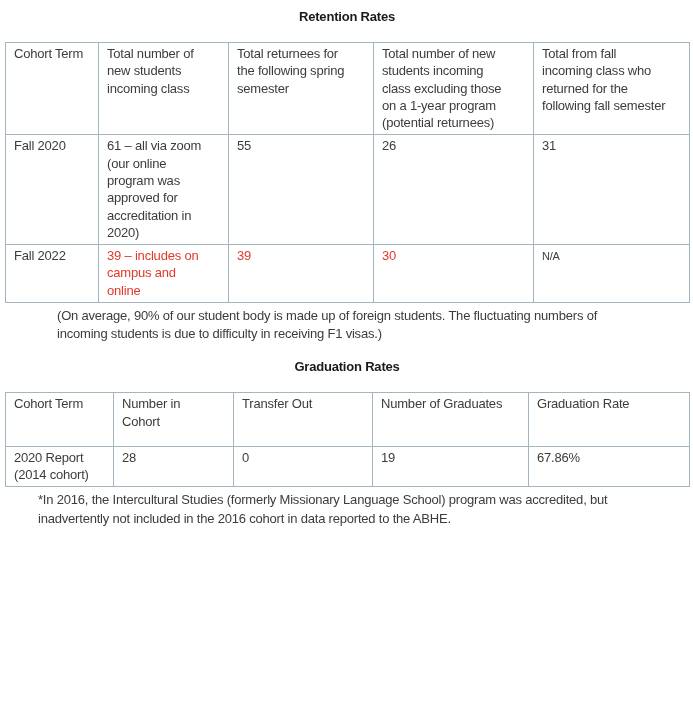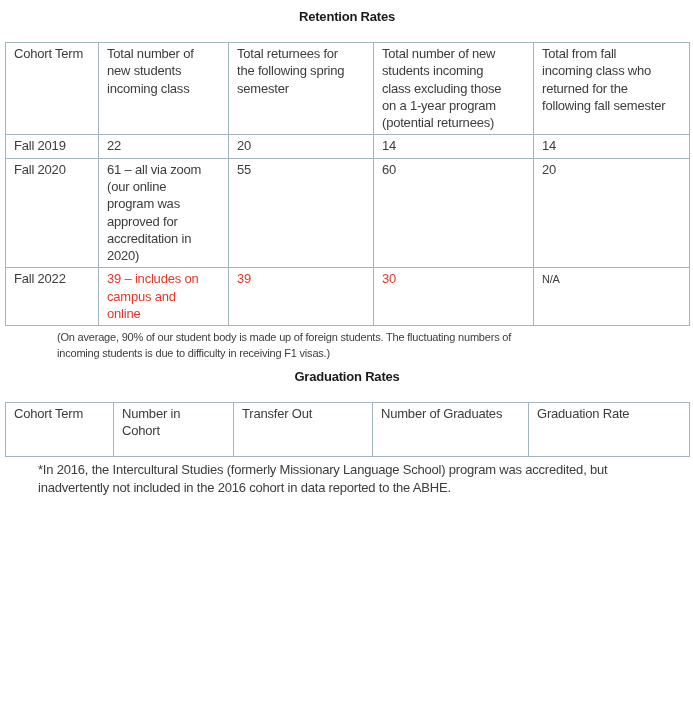--- a/index.html
+++ b/index.html
@@ -50,22 +50,22 @@
   
   #graduation-table col.c1{width:108px;}
   #graduation-table col.c2{width:120px;}
   #graduation-table col.c3{width:139px;}
   #graduation-table col.c4{width:156px;}
   #graduation-table col.c5{width:161px;}
   #graduation-table thead td{padding-bottom:16px;}
   td.red{color:var(--red);margin-left:16px;}
   td.small{font-size:11px;padding-top:4px;}
   .note{
-    margin:4px 0 8px 52px;
-    font-size:11px;
+    margin:4px 0 16px 52px;
+    font-size:13px;
     line-height:1.4;
     white-space:pre-line;
   }
   .footnote{
     margin:4px 0 0 33px;
     font-size:13px;
     line-height:1.4;
     white-space:pre-line;
   }
 </style>
@@ -99,37 +99,30 @@
 on a 1-year program
 (potential returnees)</td>
           <td>Total from fall
 incoming class who
 returned for the
 following fall semester</td>
         </tr>
       </thead>
     <tbody>
         <tr>
-          <td>Fall 2019</td>
-          <td>22</td>
-          <td>20</td>
-          <td>14</td>
-          <td>14</td>
-        </tr>
-        <tr>
           <td>Fall 2020</td>
           <td>61 – all via zoom
 (our online
 program was
 approved for
 accreditation in
 2020)</td>
           <td>55</td>
-          <td>60</td>
-          <td>20</td>
+          <td>26</td>
+          <td>31</td>
         </tr>
         <tr>
           <td>Fall 2022</td>
           <td class="red">39 – includes on
 campus and
 online</td>
           <td class="red">39</td>
           <td class="red">30</td>
           <td class="small">N/A</td>
         </tr>
@@ -153,19 +146,27 @@
         <tr>
           <td>Cohort Term</td>
           <td>Number in
 Cohort</td>
           <td>Transfer Out</td>
           <td>Number of Graduates</td>
           <td>Graduation Rate</td>
         </tr>
       </thead>
     <tbody>
+        <tr>
+          <td>2020 Report
+(2014 cohort)</td>
+          <td>28</td>
+          <td>0</td>
+          <td>19</td>
+          <td>67.86%</td>
+        </tr>
       </tbody>
   </table>
 
   <p class="footnote">*In 2016, the Intercultural Studies (formerly Missionary Language School) program was accredited, but
 inadvertently not included in the 2016 cohort in data reported to the ABHE.</p>
 
 </div>
 
 </body></html>

